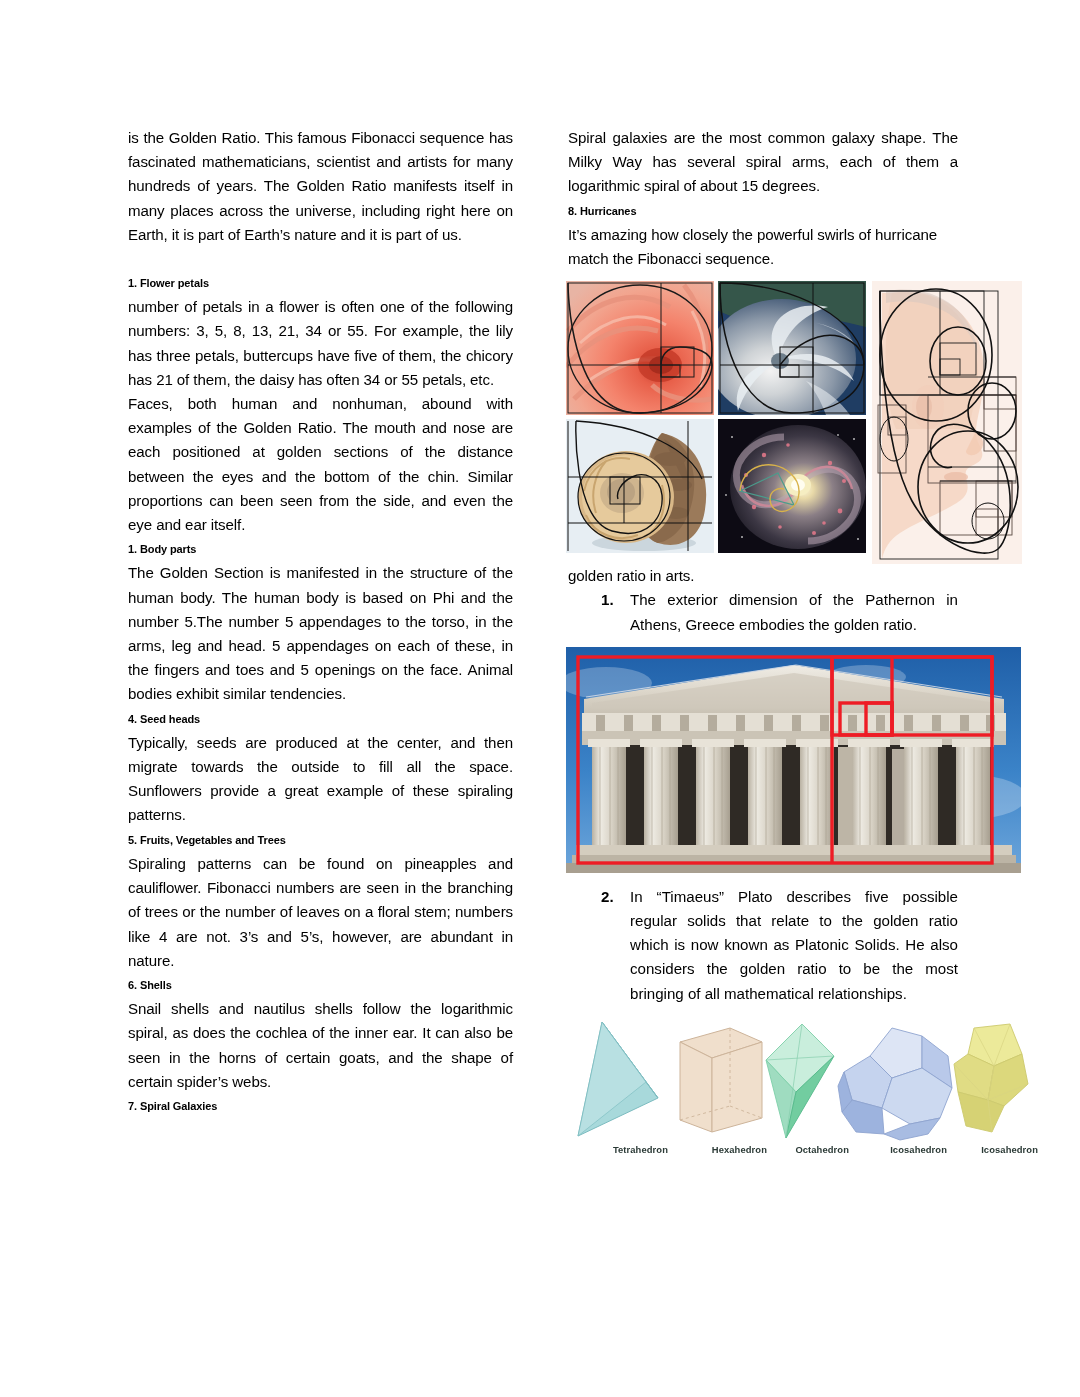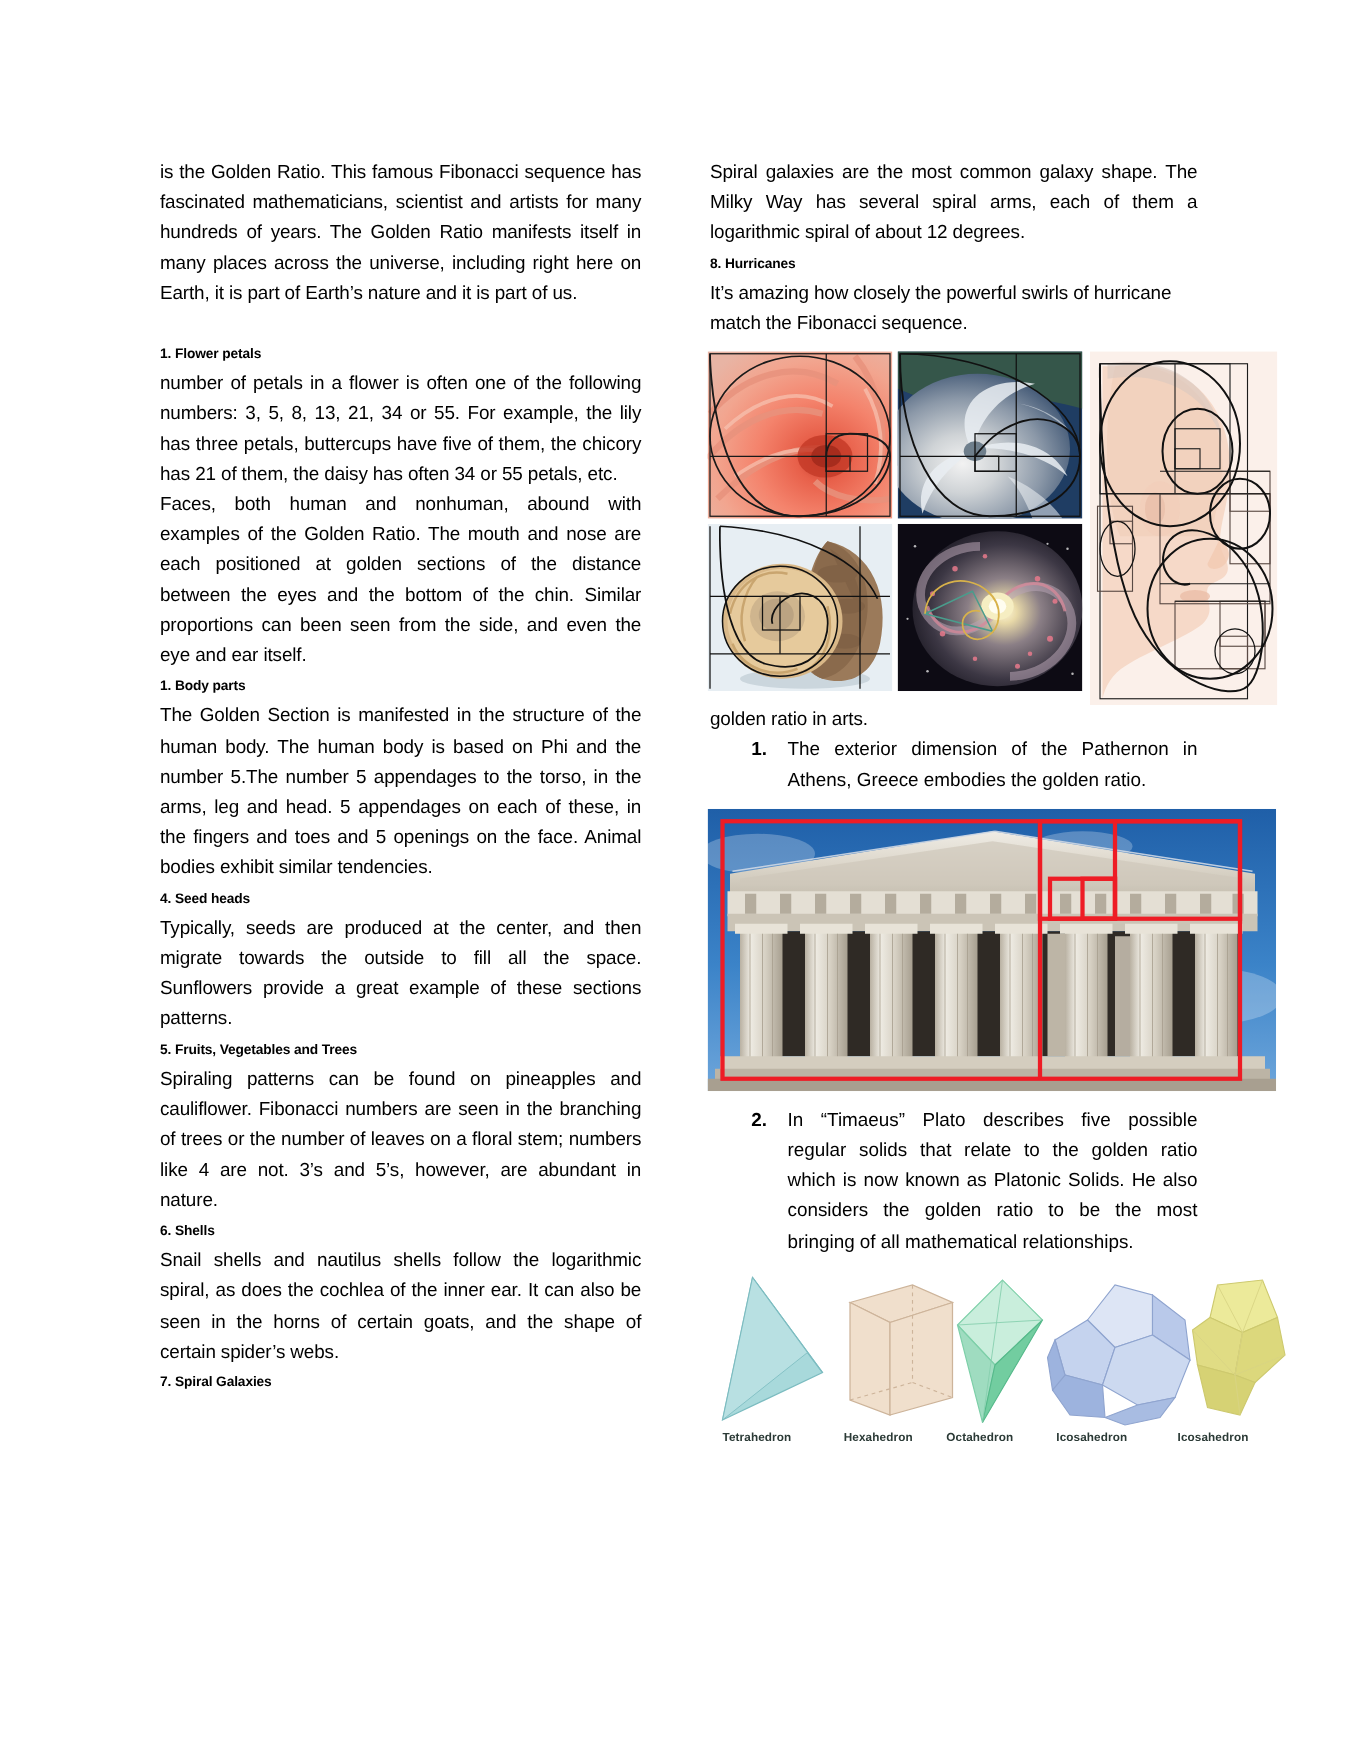--- a/index.html
+++ b/index.html
@@ -107,21 +107,21 @@
     height: 152px;
     margin-top: 14px;
     margin-left: 2px;
   }
   .solid-label {
     position: absolute;
     top: 124px;
     font-size: 9.4px;
     font-weight: bold;
     color: #2b3a36;
-    text-align: left;
+    text-align: right;
     letter-spacing: 0.1px;
   }
 </style>
 </head>
 <body>
 
 <div class="page">
   <div class="columns">
 
     <div class="col col-left">
@@ -132,34 +132,34 @@
 
       <h3 class="heading">1. Flower petals</h3>
       <p class="body">number of petals in a flower is often one of the following numbers: 3, 5, 8, 13, 21, 34 or 55. For example, the lily has three petals, buttercups have five of them, the chicory has 21 of them, the daisy has often 34 or 55 petals, etc.</p>
 
       <p class="body">Faces, both human and nonhuman, abound with examples of the Golden Ratio. The mouth and nose are each positioned at golden sections of the distance between the eyes and the bottom of the chin. Similar proportions can been seen from the side, and even the eye and ear itself.</p>
 
       <h3 class="heading">1. Body parts</h3>
       <p class="body">The Golden Section is manifested in the structure of the human body. The human body is based on Phi and the number 5.The number 5 appendages to the torso, in the arms, leg and head. 5 appendages on each of these, in the fingers and toes and 5 openings on the face. Animal bodies exhibit similar tendencies.</p>
 
       <h3 class="heading">4. Seed heads</h3>
-      <p class="body">Typically, seeds are produced at the center, and then migrate towards the outside to fill all the space. Sunflowers provide a great example of these sections patterns.</p>
+      <p class="body">Typically, seeds are produced at the center, and then migrate towards the outside to fill all the space. Sunflowers provide a great example of these spiraling patterns.</p>
 
       <h3 class="heading">5. Fruits, Vegetables and Trees</h3>
       <p class="body">Spiraling patterns can be found on pineapples and cauliflower.  Fibonacci numbers are seen in the branching of trees or the number of leaves on a floral stem; numbers like 4 are not. 3’s and 5’s, however, are abundant in nature.</p>
 
       <h3 class="heading">6. Shells</h3>
       <p class="body">Snail shells and nautilus shells follow the logarithmic spiral, as does the cochlea of the inner ear. It can also be seen in the horns of certain goats, and the shape of certain spider’s webs.</p>
 
       <h3 class="heading">7. Spiral Galaxies</h3>
     </div>
 
     <div class="col col-right">
 
-      <p class="body">Spiral galaxies are the most common galaxy shape. The Milky Way has several spiral arms, each of them a logarithmic spiral of about 12 degrees.</p>
+      <p class="body">Spiral galaxies are the most common galaxy shape. The Milky Way has several spiral arms, each of them a logarithmic spiral of about 15 degrees.</p>
 
       <h3 class="heading">8. Hurricanes</h3>
       <p class="body nojust">It’s amazing how closely the powerful swirls of hurricane match the Fibonacci sequence.</p>
 
       <div class="collage">
 
         <div class="cell" style="left:0px; top:0px; width:148px; height:134px;">
           <svg width="148" height="134" viewBox="0 0 148 134">
             <defs>
               <radialGradient id="roseG" cx="62%" cy="64%" r="78%">

